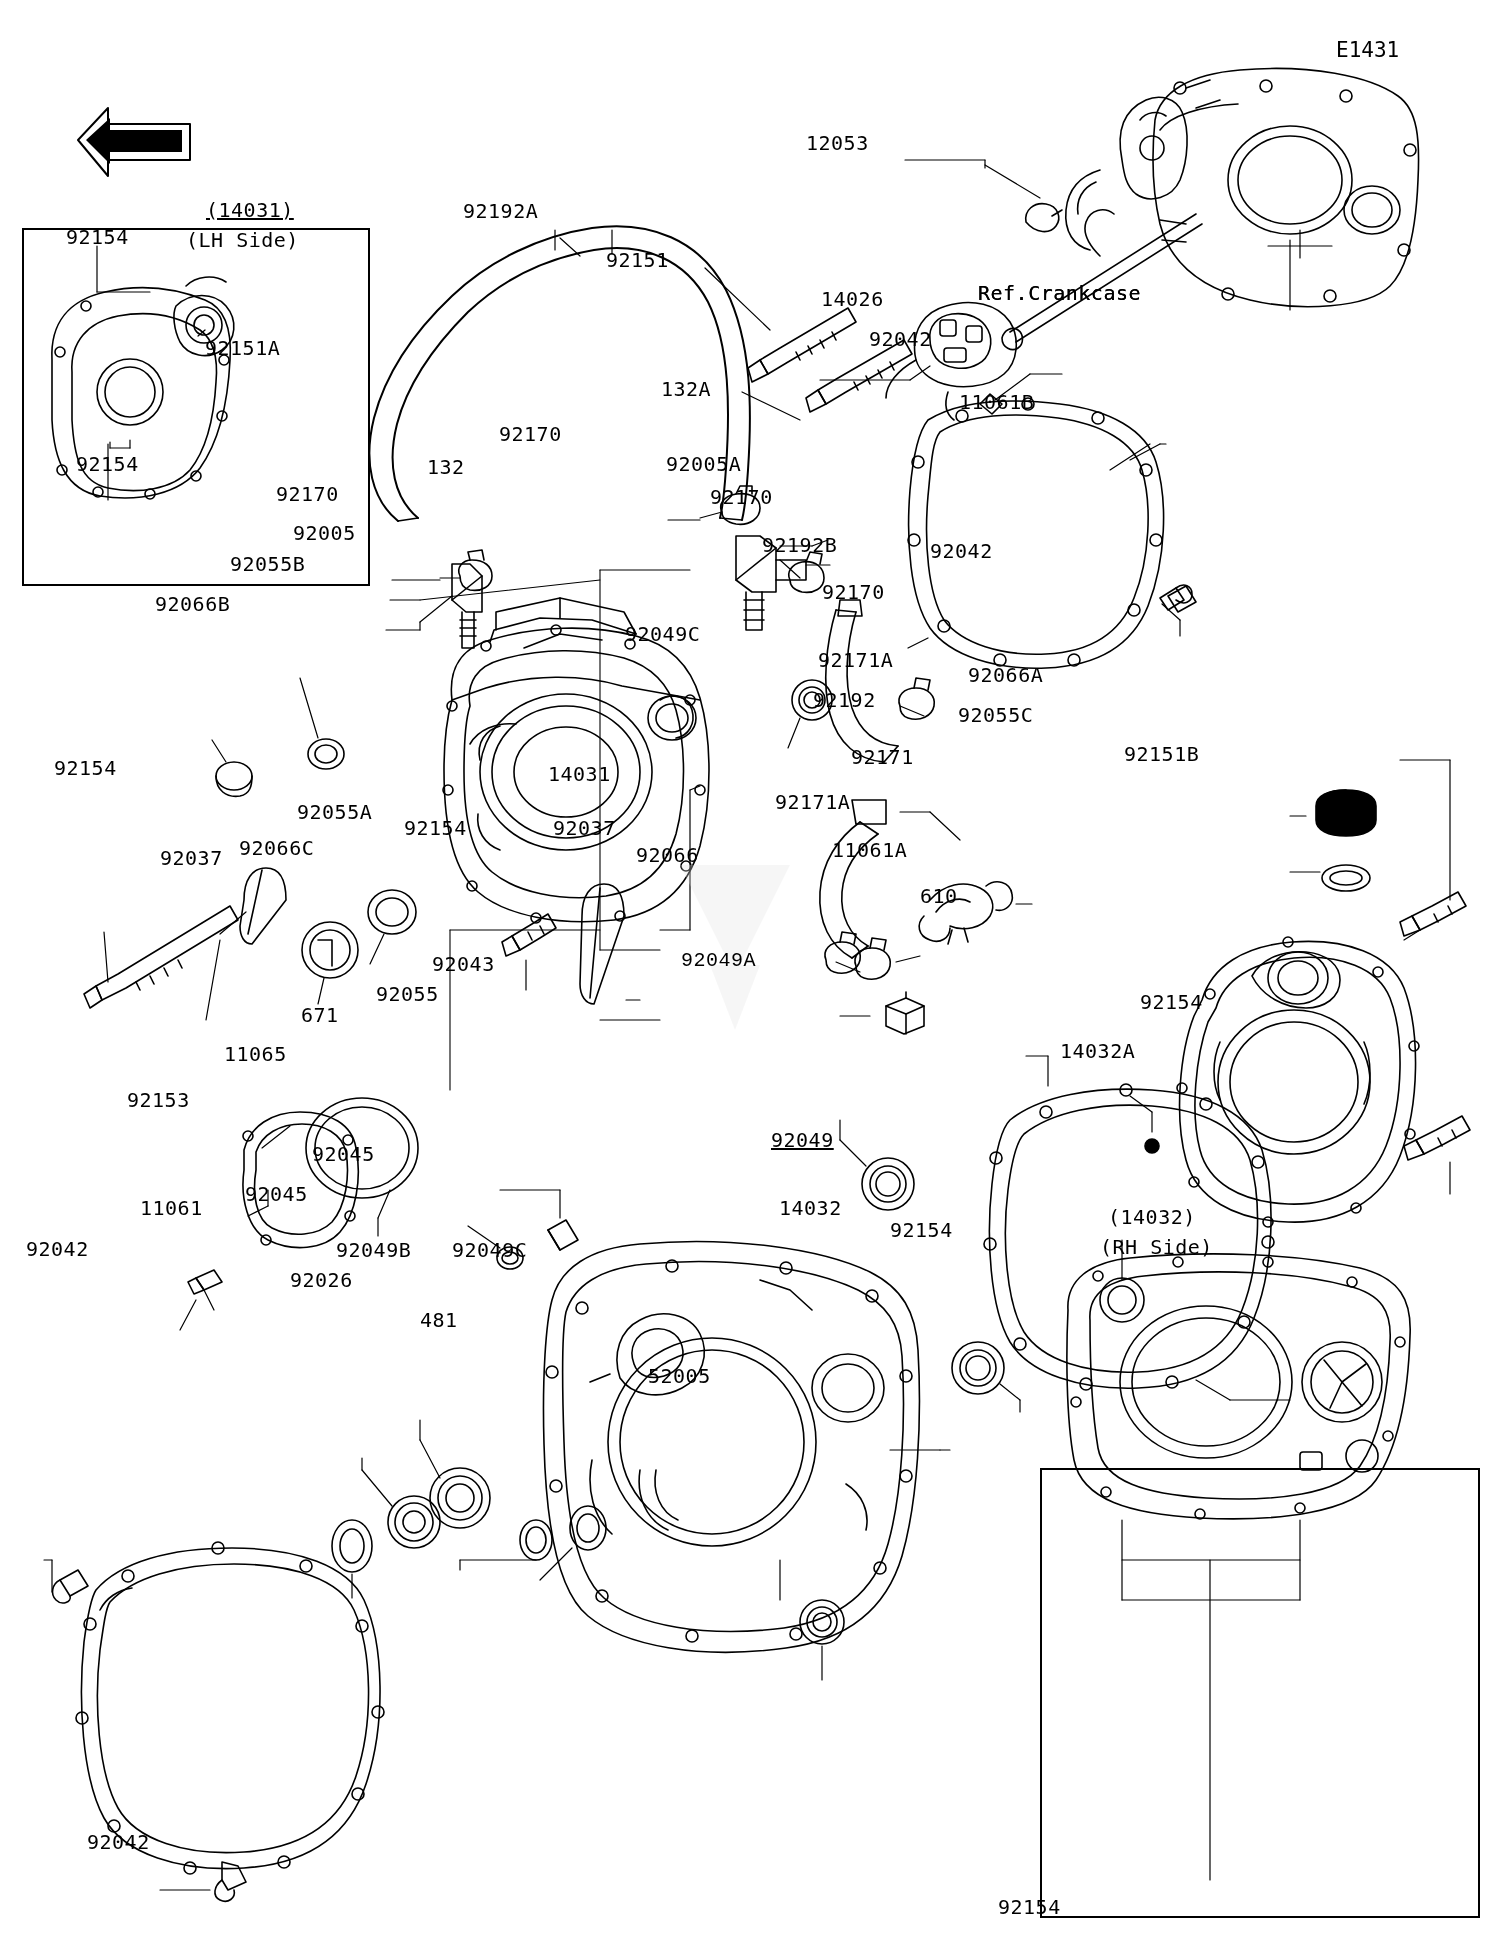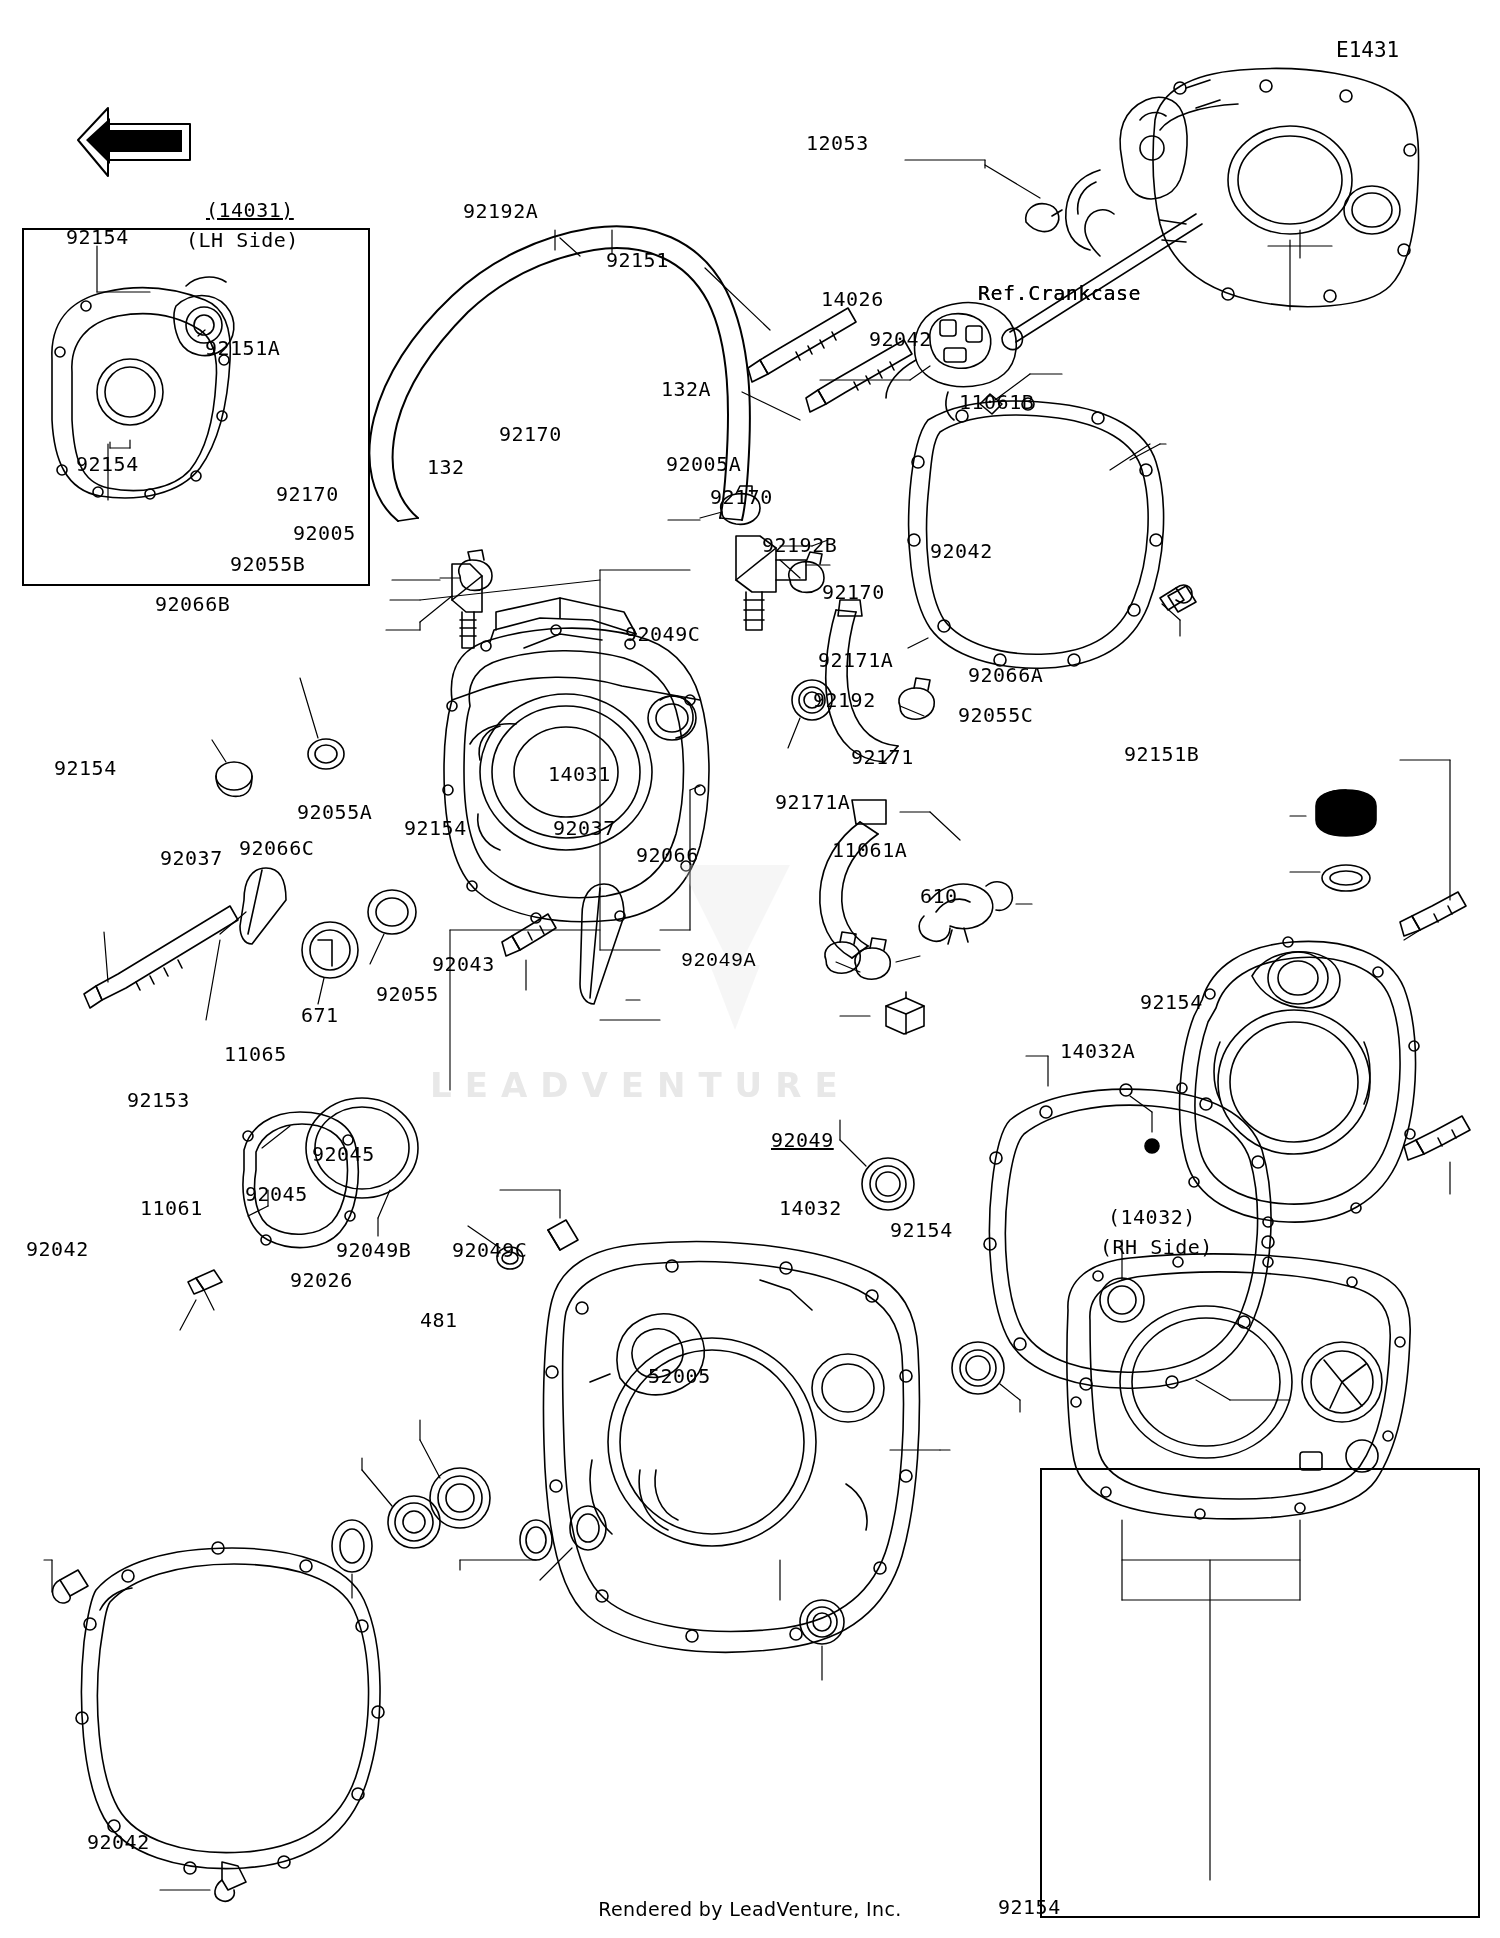--- a/index.html
+++ b/index.html
@@ -682,21 +682,20 @@
         <path d="M1168 596 L1186 586 L1196 602 L1178 612 Z"></path>
       </g>
 
     </g>
   </svg>
 
   <svg class="wm-logo" viewBox="0 0 150 190" xmlns="http://www.w3.org/2000/svg">
     <path d="M20 10 L130 10 L75 120 Z" fill="#e3e3e3"></path>
     <path d="M50 110 L100 110 L75 175 Z" fill="#e3e3e3"></path>
   </svg>
-  <div class="watermark">LEADVENTURE</div>
 
   <div class="inset" id="inset-lh"></div>
   <div class="inset" id="inset-rh"></div>
 
   <div class="diagcode" style="left:1336px; top:38px;">E1431</div>
 
   <div class="lbl" style="left:96px; top:132px; font-size:0px;">FRONT</div>
 
   <div id="callout-layer">
       <div class="lbl" style="left: 66px; top: 225px;">92154</div>
@@ -761,15 +760,14 @@
       <div class="lbl" style="left: 87px; top: 1830px;">92042</div>
       <div class="lbl" style="left: 206px; top: 198px; text-decoration: underline;">(14031)</div>
       <div class="lbl" style="left: 186px; top: 228px;">(LH Side)</div>
       <div class="lbl" style="left: 1108px; top: 1205px;">(14032)</div>
       <div class="lbl" style="left: 1100px; top: 1235px;">(RH Side)</div>
       <div class="lbl" style="left: 890px; top: 1218px;">92154</div>
       <div class="lbl" style="left: 998px; top: 1895px;">92154</div>
       <div class="lbl" style="left: 978px; top: 281px;">Ref.Crankcase</div>
     </div>
 
-  <div class="footer" style="top:1898px;">Rendered by LeadVenture, Inc.</div>
 
 </div>
 
 </body></html>

